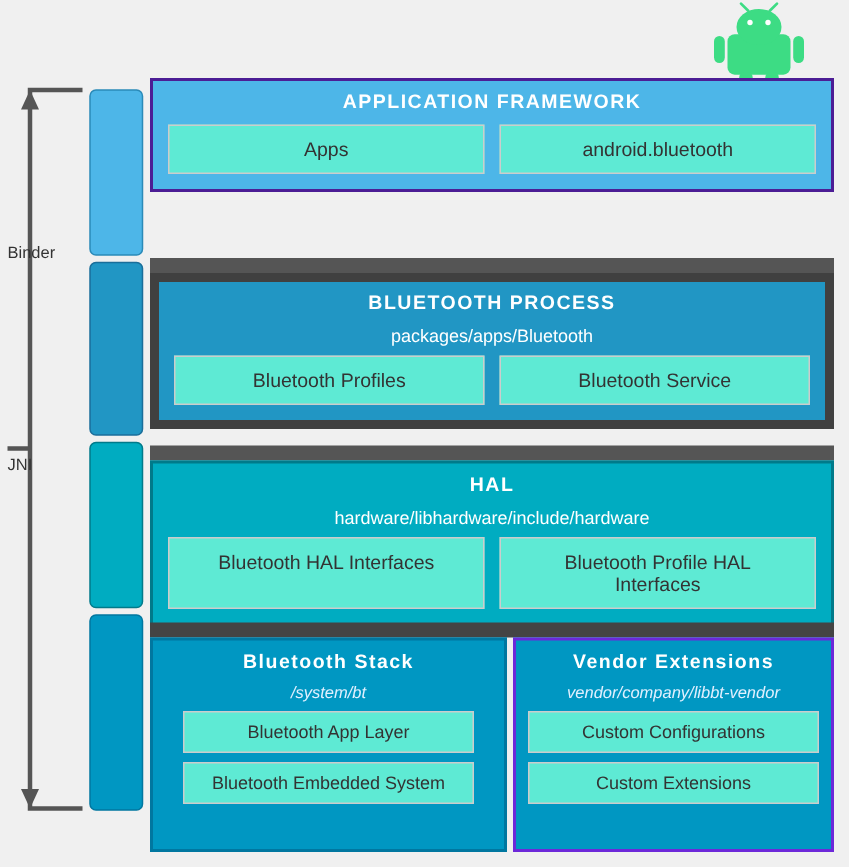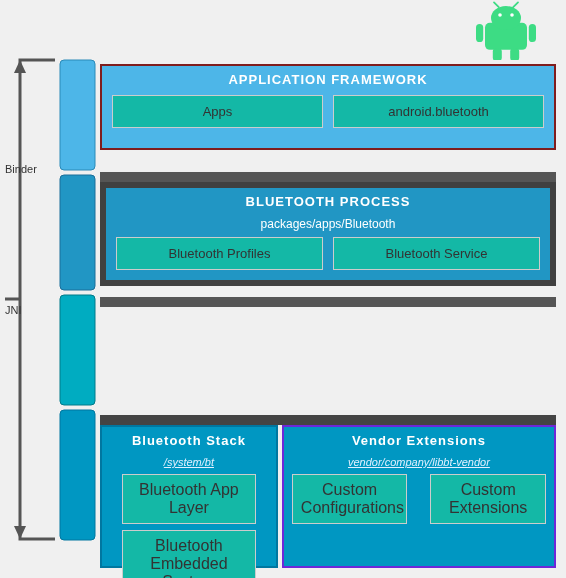--- a/index.html
+++ b/index.html
@@ -23,45 +23,45 @@
       position: absolute;
       top: 0;
       right: 30px;
       width: 60px;
       height: 60px;
     }
 
     
     .section-app-framework {
       position: absolute;
-      top: 64px;
+      top: 52px;
       left: 100px;
       right: 10px;
       background: #4db6e8;
-      border: 2px solid #7f1d1d;
-      padding: 6px 10px 20px;
+      border: 2px solid #4c1d95;
+      padding: 6px 10px 10px;
     }
 
     .section-title {
       text-align: center;
       font-weight: bold;
       font-size: 13px;
       color: white;
       letter-spacing: 1px;
       margin-bottom: 8px;
     }
 
     .cards-row {
       display: flex;
       gap: 10px;
       justify-content: center;
     }
 
     .card {
-      background: #14b8a6;
+      background: #5eead4;
       border: 1px solid #ccc;
       padding: 8px 20px;
       font-size: 13px;
       color: #333;
       text-align: center;
       min-width: 110px;
       flex: 1;
     }
 
     
@@ -158,32 +158,31 @@
       padding: 6px 8px 10px;
     }
 
     .section-bt-stack .section-title,
     .section-vendor .section-title {
       font-size: 13px;
       color: white;
     }
 
     .card.narrow {
-      font-size: 16px;
+      font-size: 12px;
       padding: 6px 8px;
       text-align: center;
     }
 
     .path-label {
       text-align: center;
       font-size: 11px;
       color: #e0f0ff;
       margin-bottom: 6px;
       font-style: italic;
-      text-decoration: underline;
     }
 
     
     .bracket-svg {
       position: absolute;
       left: 0;
       top: 55px;
     }
   </style>
 </head>
@@ -248,38 +247,46 @@
     <div class="cards-row">
       <div class="card">Bluetooth Profiles</div>
       <div class="card">Bluetooth Service</div>
     </div>
   </div>
 
   <div class="jni-label">JNI</div>
 
   <div class="divider-bar divider-bar-2"></div>
 
+  <div class="section-hal">
+    <div class="section-title">HAL</div>
+    <div class="subtitle-label">hardware/libhardware/include/hardware</div>
+    <div class="cards-row">
+      <div class="card">Bluetooth HAL Interfaces</div>
+      <div class="card">Bluetooth Profile HAL Interfaces</div>
+    </div>
+  </div>
 
   <div class="divider-bar divider-bar-3"></div>
 
   <div class="section-bottom">
 
     <div class="section-bt-stack">
       <div class="section-title">Bluetooth Stack</div>
       <div class="path-label">/system/bt</div>
       <div class="cards-row" style="flex-direction: column; gap: 6px;">
         <div class="card narrow">Bluetooth App Layer</div>
         <div class="card narrow">Bluetooth Embedded System</div>
       </div>
     </div>
 
     <div class="section-vendor">
       <div class="section-title">Vendor Extensions</div>
       <div class="path-label">vendor/company/libbt-vendor</div>
-      <div class="cards-row" style="gap: 23px;">
+      <div class="cards-row" style="flex-direction: column; gap: 6px;">
         <div class="card narrow">Custom Configurations</div>
         <div class="card narrow">Custom Extensions</div>
       </div>
     </div>
 
   </div>
 
 </div>
 
 </body></html>

